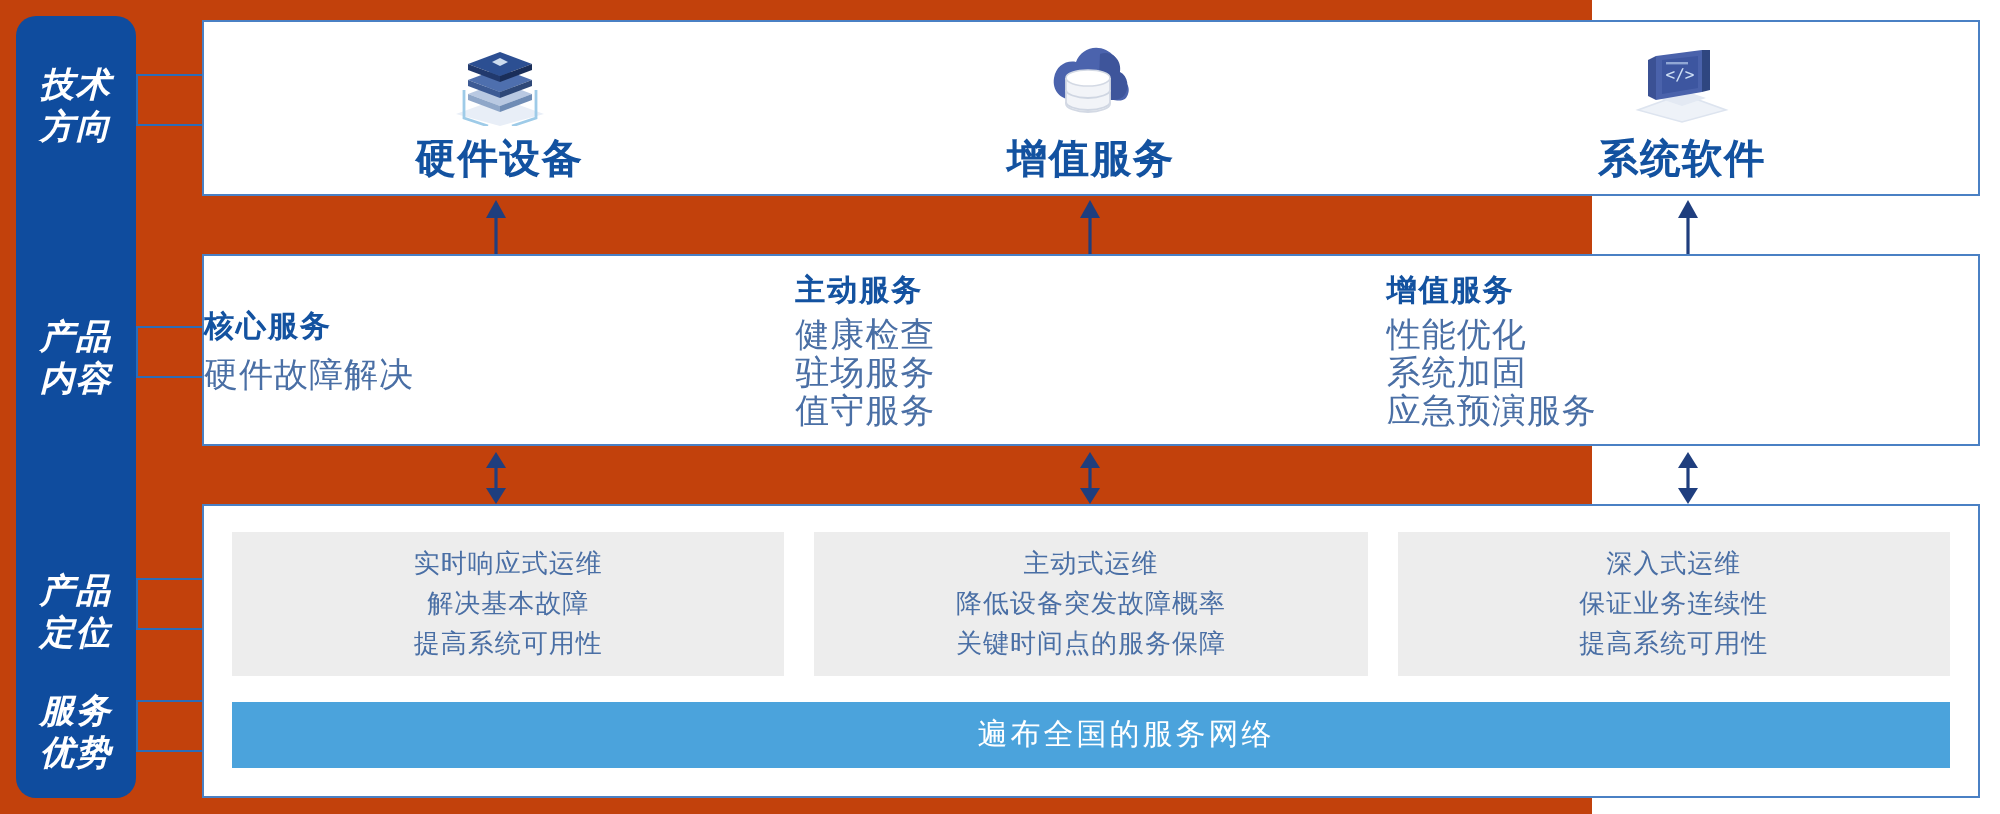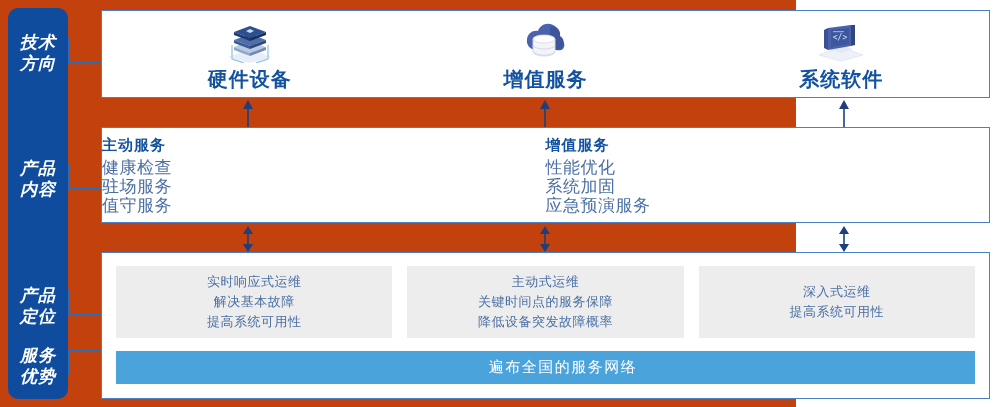--- a/index.html
+++ b/index.html
@@ -289,20 +289,24 @@
   <div class="arrow arrow-up-3">
     <svg width="20" height="27" viewBox="0 0 20 27">
       <line x1="10" y1="27" x2="10" y2="7" stroke="#1f3e7e" stroke-width="1.6"></line>
       <polygon points="10,0 15,9 5,9" fill="#1f3e7e"></polygon>
     </svg>
   </div>
 
   <div class="panel" id="panel-content">
     <div class="content-row">
 
+      <div class="content-cell cell-core">
+        <div class="content-title">核心服务</div>
+        <div class="content-item">硬件故障解决</div>
+      </div>
 
       <div class="content-cell">
         <div class="content-title">主动服务</div>
         <div class="content-item">健康检查</div>
         <div class="content-item">驻场服务</div>
         <div class="content-item">值守服务</div>
       </div>
 
       <div class="content-cell">
         <div class="content-title">增值服务</div>
@@ -340,25 +344,26 @@
     <div class="bottom-inner">
 
       <div class="bottom-row">
         <div class="gray-box">
           <div class="gray-line">实时响应式运维</div>
           <div class="gray-line">解决基本故障</div>
           <div class="gray-line">提高系统可用性</div>
         </div>
         <div class="gray-box">
           <div class="gray-line">主动式运维</div>
+          <div class="gray-line">降低设备突发故障概率</div>
           <div class="gray-line">关键时间点的服务保障</div>
-          <div class="gray-line">降低设备突发故障概率</div>
         </div>
         <div class="gray-box">
           <div class="gray-line">深入式运维</div>
+          <div class="gray-line">保证业务连续性</div>
           <div class="gray-line">提高系统可用性</div>
         </div>
       </div>
 
       <div class="bottom-row">
         <div class="blue-bar">遍布全国的服务网络</div>
       </div>
 
     </div>
   </div>

